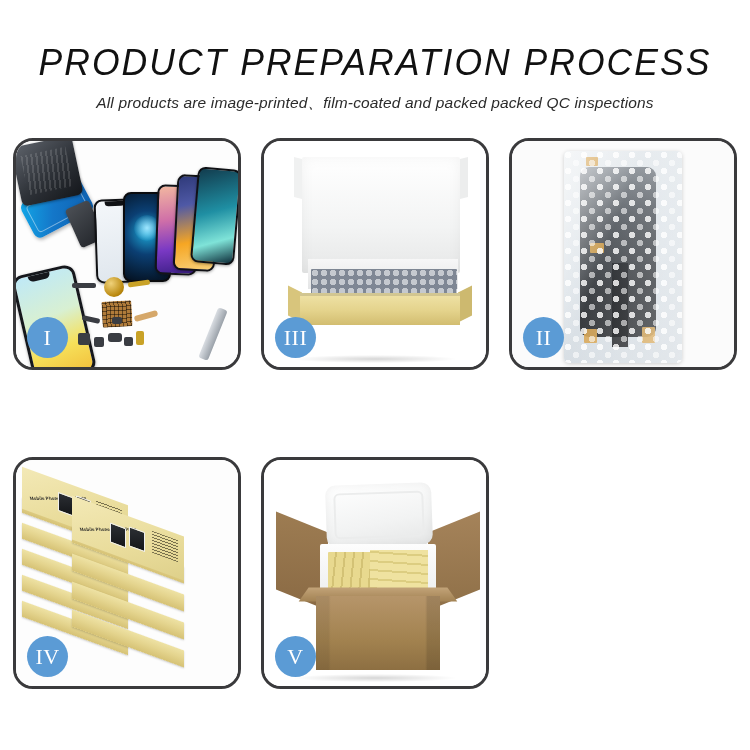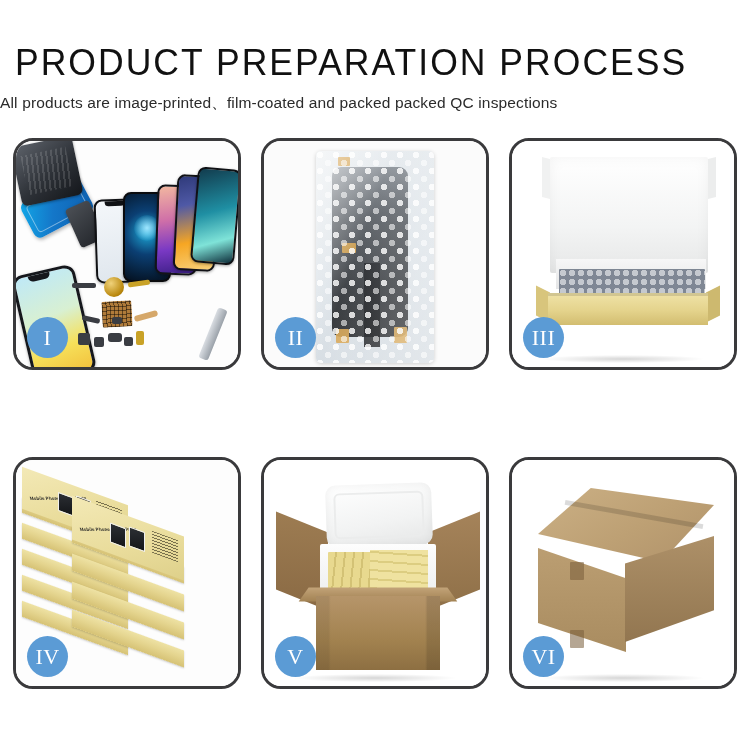--- a/index.html
+++ b/index.html
@@ -15,20 +15,22 @@
     color: #111111;
     overflow: hidden;
     position: relative;
   }
 
   
   .header {
     position: absolute;
     top: 0; left: 0;
     width: 750px;
+    text-align: center;
+    font-style: italic;
   }
   .page-title {
     margin: 0;
     padding-top: 42px;
     font-family: "Liberation Sans", sans-serif;
     font-size: 37px;
     font-weight: 400;
     letter-spacing: 2.1px;
     line-height: 42px;
     color: #111111;
@@ -443,49 +445,49 @@
       <div class="chip chip-gold" style="left:120px;top:190px;width:8px;height:14px;border-radius:2px;"></div>
       <div class="chip" style="left:66px;top:176px;width:18px;height:5px;transform:rotate(12deg);"></div>
       <div class="chip" style="left:96px;top:176px;width:10px;height:7px;"></div>
       <div class="tool-driver"></div>
     </div>
     <div class="badge">I</div>
   </div>
 
   <div class="panel">
     <div class="panel-figure">
+      <div class="p3-bg"></div>
+      <div class="box3-lid-flapL"></div>
+      <div class="box3-lid-flapR"></div>
+      <div class="box3-lid"></div>
+      <div class="box3-foam"></div>
+      <div class="box3-bubble"></div>
+      <div class="box3-sideL"></div>
+      <div class="box3-sideR"></div>
+      <div class="box3-front"></div>
+      <div class="shadow-soft"></div>
+    </div>
+    <div class="badge">III</div>
+  </div>
+
+  <div class="panel">
+    <div class="panel-figure">
       <div class="p2-bg"></div>
       <div class="bubble-pack">
         <div class="bubble-screen"></div>
         <div class="bubble-flex"></div>
         <div class="bubble-tape" style="left:22px;top:6px;width:12px;height:9px;"></div>
         <div class="bubble-tape" style="left:26px;top:92px;width:14px;height:10px;"></div>
         <div class="bubble-tape" style="left:20px;top:178px;width:13px;height:14px;"></div>
         <div class="bubble-tape" style="left:78px;top:176px;width:13px;height:16px;"></div>
         <div class="bubble-texture"></div>
         <div class="bubble-sheen"></div>
       </div>
     </div>
     <div class="badge">II</div>
-  </div>
-
-  <div class="panel">
-    <div class="panel-figure">
-      <div class="p3-bg"></div>
-      <div class="box3-lid-flapL"></div>
-      <div class="box3-lid-flapR"></div>
-      <div class="box3-lid"></div>
-      <div class="box3-foam"></div>
-      <div class="box3-bubble"></div>
-      <div class="box3-sideL"></div>
-      <div class="box3-sideR"></div>
-      <div class="box3-front"></div>
-      <div class="shadow-soft"></div>
-    </div>
-    <div class="badge">III</div>
   </div>
 
   <div class="panel">
     <div class="panel-figure">
       <div class="p4-bg"></div>
       <div class="stack">
 
         <div class="sbox" style="left:6px;top:56px;width:106px;height:16px;transform:skewY(20deg);"></div>
         <div class="sbox" style="left:6px;top:82px;width:106px;height:16px;transform:skewY(20deg);"></div>
         <div class="sbox" style="left:6px;top:108px;width:106px;height:16px;transform:skewY(20deg);"></div>
@@ -524,27 +526,14 @@
       <div class="c5-foam"></div>
       <div class="c5-yellow-stack"></div>
       <div class="c5-yellow-stack2"></div>
       <div class="c5-rim"></div>
       <div class="c5-body"></div>
       <div class="shadow-soft"></div>
     </div>
     <div class="badge">V</div>
   </div>
 
-  <div class="panel">
-    <div class="panel-figure">
-      <div class="p6-bg"></div>
-      <div class="c6-top"></div>
-      <div class="c6-seam"></div>
-      <div class="c6-left"></div>
-      <div class="c6-right"></div>
-      <div class="c6-tape" style="left:58px;top:102px;width:14px;height:18px;"></div>
-      <div class="c6-tape" style="left:58px;top:170px;width:14px;height:18px;"></div>
-      <div class="shadow-soft"></div>
-    </div>
-    <div class="badge">VI</div>
-  </div>
 
 </div>
 
 </body></html>

